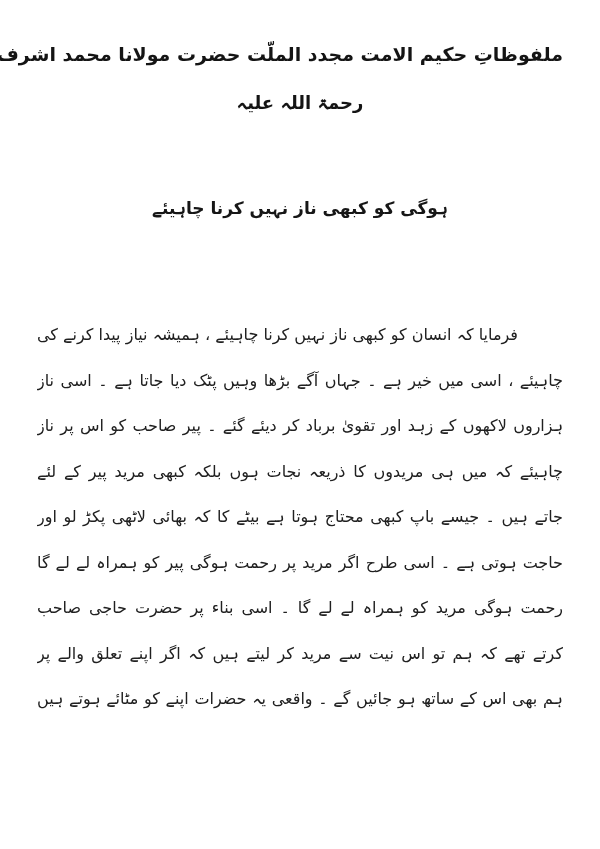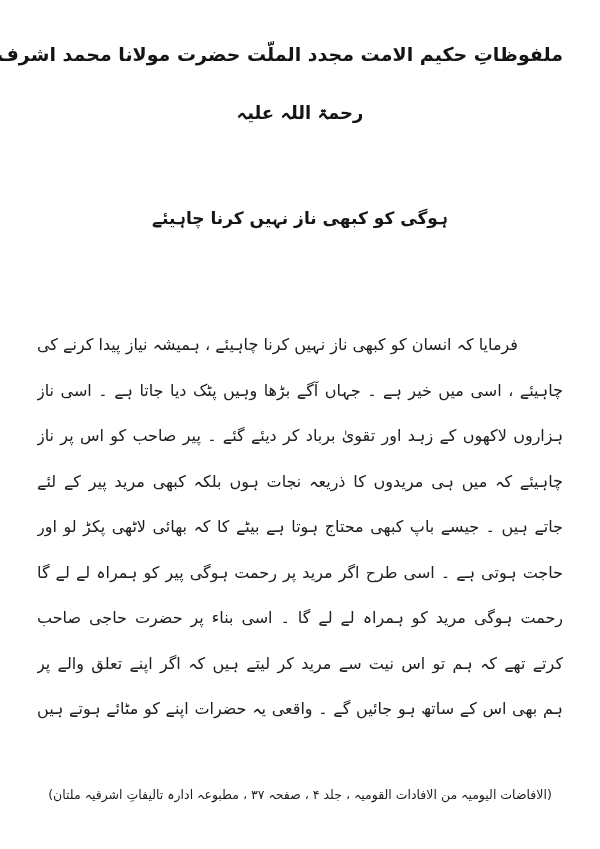--- a/index.html
+++ b/index.html
@@ -22,21 +22,21 @@
   }
   .title-line1{
     text-align:center;
     font-size:19px;
     font-weight:700;
     line-height:36px;
     white-space:nowrap;
     color:#141414;
   }
   .title-line2{
-    margin-top:26px;
+    margin-top:16px;
     text-align:center;
     font-size:18px;
     font-weight:700;
     line-height:30px;
     color:#141414;
   }
   .heading{
     margin-top:74px;
     text-align:center;
     font-size:17px;
@@ -86,15 +86,14 @@
     <div class="bline">چاہیئے ، اسی میں خیر ہے ۔ جہاں آگے بڑھا وہیں پٹک دیا جاتا ہے ۔ اسی ناز کی بدولت</div>
     <div class="bline">ہزاروں لاکھوں کے زہد اور تقویٰ برباد کر دیئے گئے ۔ پیر صاحب کو اس پر ناز نہیں ہونا</div>
     <div class="bline">چاہیئے کہ میں ہی مریدوں کا ذریعہ نجات ہوں بلکہ کبھی مرید پیر کے لئے ذریعہ نجات ہو</div>
     <div class="bline">جاتے ہیں ۔ جیسے باپ کبھی محتاج ہوتا ہے بیٹے کا کہ بھائی لاٹھی پکڑ لو اور کبھی بیٹے کو باپ کی</div>
     <div class="bline">حاجت ہوتی ہے ۔ اسی طرح اگر مرید پر رحمت ہوگی پیر کو ہمراہ لے لے گا اور اگر پیر پر</div>
     <div class="bline">رحمت ہوگی مرید کو ہمراہ لے لے گا ۔ اسی بناء پر حضرت حاجی صاحب رحمۃ اللہ علیہ فرمایا</div>
     <div class="bline">کرتے تھے کہ ہم تو اس نیت سے مرید کر لیتے ہیں کہ اگر اپنے تعلق والے پر رحمت ہو گئی تو</div>
     <div class="bline">ہم بھی اس کے ساتھ ہو جائیں گے ۔ واقعی یہ حضرات اپنے کو مٹائے ہوتے ہیں ۔</div>
   </div>
 
-  <div class="footer">(الافاضات الیومیہ من الافادات القومیہ ، جلد ۴ ، صفحہ ۳۷ ، مطبوعہ ادارہ تالیفاتِ اشرفیہ ملتان)</div>
 
 </div>
 
 </body></html>

